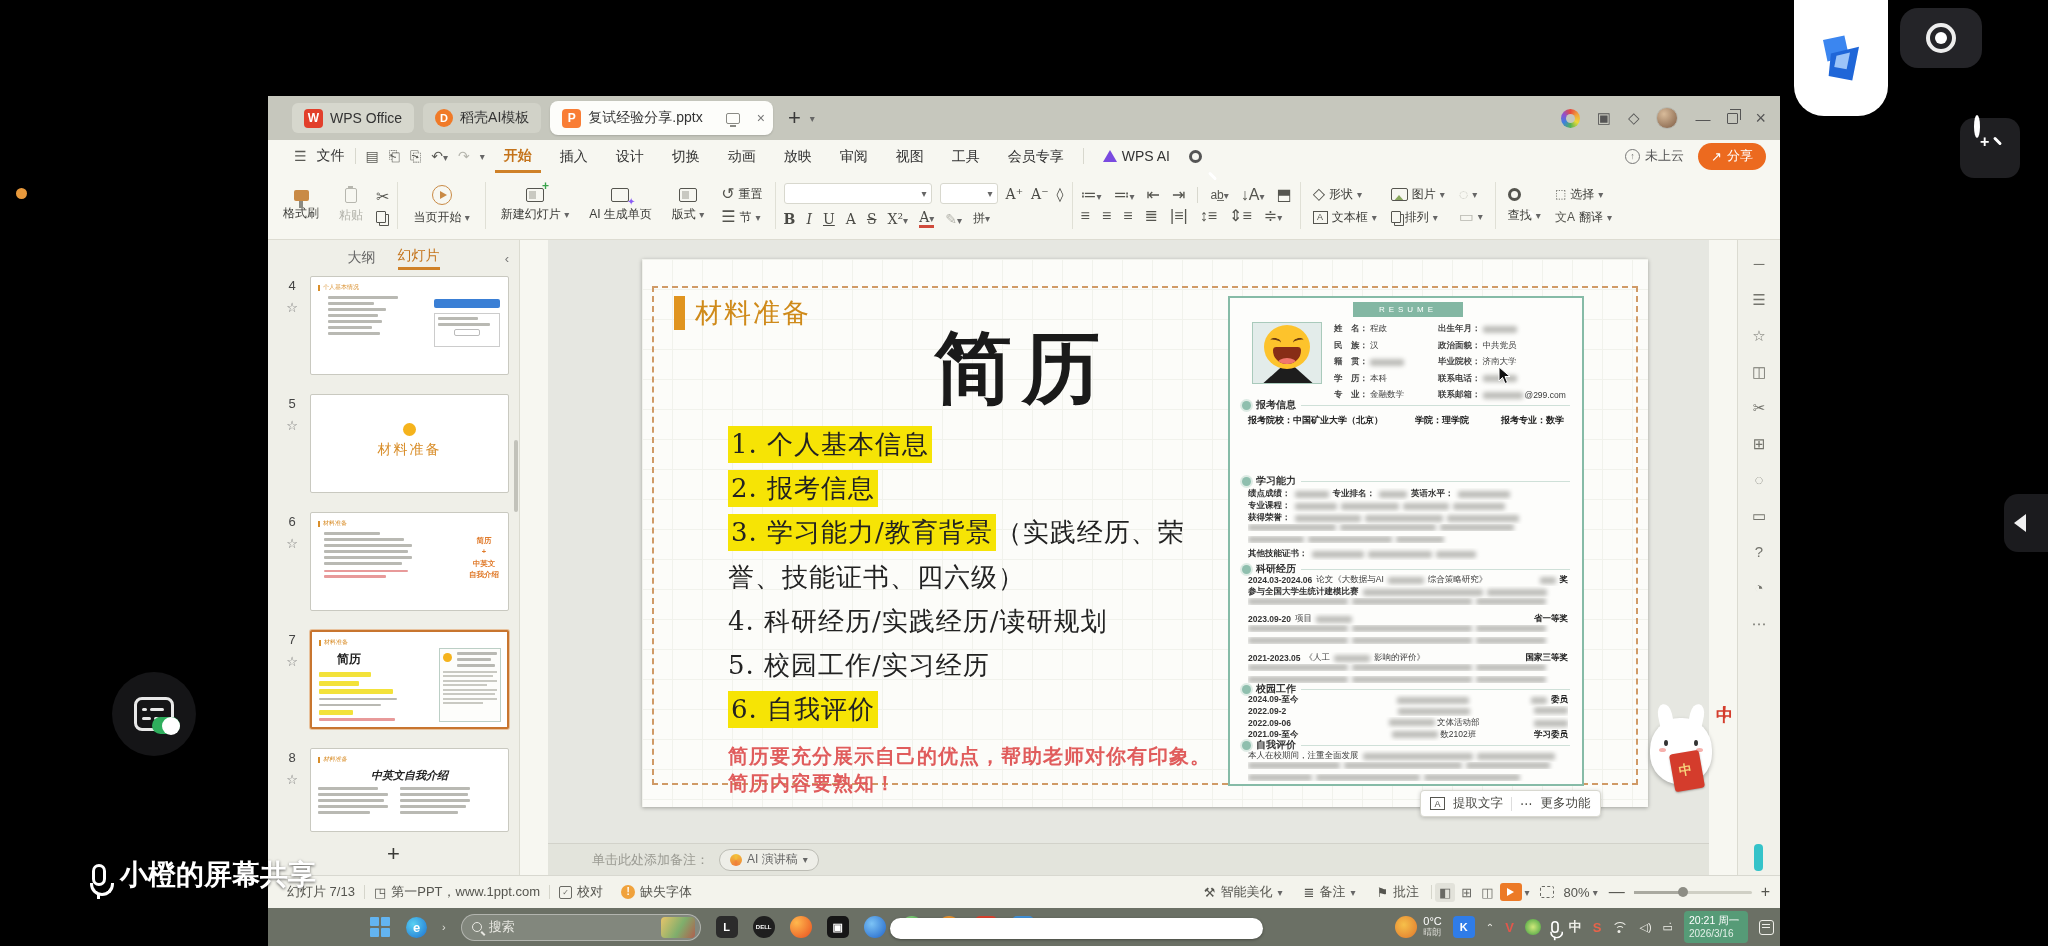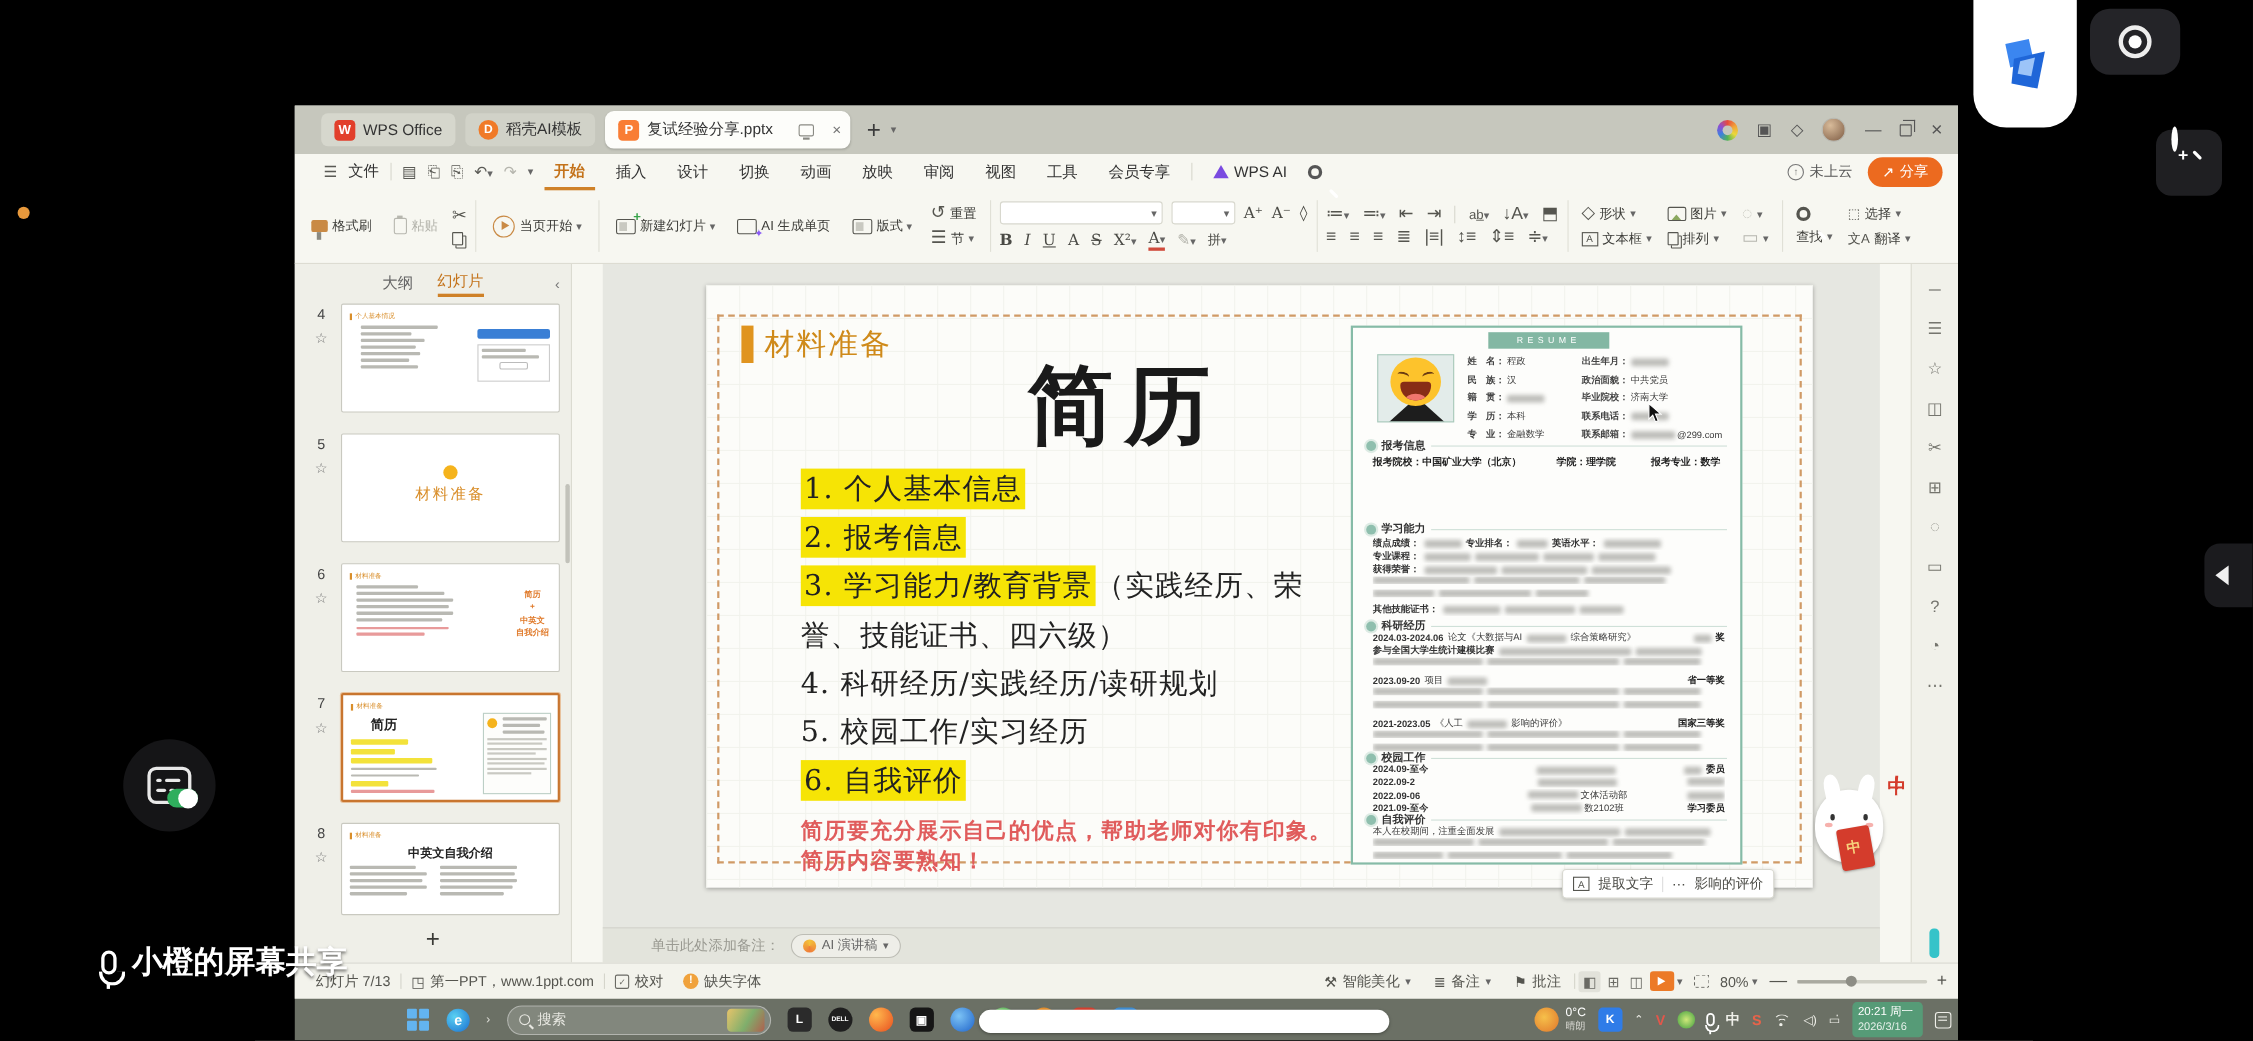--- a/index.html
+++ b/index.html
@@ -77,21 +77,21 @@
   .qico { color:#5a5a55; font-size:14px; }
   .qico.dis { color:#b5b5ad; }
   .m-right { margin-left:auto; display:flex; align-items:center; gap:14px; }
   .cloud-b { display:flex; align-items:center; gap:5px; color:#555; font-size:13px; }
   .cloud-c { width:15px; height:15px; border:1.5px solid #777; border-radius:50%; font-size:9px; color:#777; display:flex; align-items:center; justify-content:center; }
   .share-btn { background:#ec6a1f; color:#fff; border-radius:14px; height:27px; padding:0 13px; display:flex; align-items:center; gap:5px; font-size:13px; }
   .ai-a { width:0; height:0; border-left:7px solid transparent; border-right:7px solid transparent; border-bottom:12px solid #7a4ae0; }
 
   .ribbon { height:68px; background:#f7f7f1; border-bottom:1px solid #dddcd2; display:flex; align-items:stretch; padding:4px 8px; gap:6px; }
   .rdiv { width:1px; background:#e0e0d6; margin:6px 2px; }
-  .rbig { display:flex; flex-direction:row; align-items:center; justify-content:center; gap:4px; padding:0 7px; font-size:12px; color:#3c3c38; }
+  .rbig { display:flex; flex-direction:column; align-items:center; justify-content:center; gap:4px; padding:0 7px; font-size:12px; color:#3c3c38; }
   .rsm-col { display:flex; flex-direction:column; justify-content:center; gap:6px; }
   .rsm { display:flex; align-items:center; gap:4px; font-size:12px; color:#3c3c38; padding:0 4px; }
   .rsm.dis, .rbig.dis { color:#b2b2aa; }
   .gi { font-size:16px; color:#55554f; line-height:1; }
   .gi.dis { color:#b7b7af; }
   .i-brush { width:15px; height:11px; background:#c98a45; border-radius:2px; position:relative; }
   .i-brush::after { content:""; position:absolute; left:5px; top:11px; width:4px; height:7px; background:#8a8a82; }
   .i-clip { width:12px; height:15px; border:1.6px solid #b7b7af; border-radius:2px; position:relative; }
   .i-clip::after { content:""; position:absolute; left:2px; top:-3px; width:5px; height:3px; background:#b7b7af; }
   .i-copy { width:10px; height:12px; border:1.6px solid #55554f; border-radius:1px; box-shadow:3px 3px 0 -1px #f7f7f1, 3px 3px 0 0 #55554f; }
@@ -647,21 +647,21 @@
                   <div class="gl2" style="width:40px;"></div>
               </div>
             </div>
           </div>
 
           <div class="thumb-row" style="margin-bottom:0;">
             <div class="gutter">
                 <span>8</span>
                 <span class="star">☆</span>
               </div>
-            <div class="thumb" style="height:84px;">
+            <div class="thumb" style="height:84px;font-style:italic;">
               <div class="th-head">
                   <span class="bar"></span>
                   <span class="tx">材料准备</span>
                 </div>
               <div class="t8title">中英文自我介绍</div>
               <div style="display:flex;gap:10px;">
                 <div style="width:72px;">
                   <div class="gl" style="width:60px;"></div>
                     <div class="gl" style="width:70px;"></div>
                   <div class="gl" style="width:66px;"></div>
@@ -965,21 +965,21 @@
                 <span class="bc r"></span>
             </div>
             <div class="envelope"></div>
           </div>
 
           <div class="float-tools">
             <span class="ta-i">A</span>
             <span>提取文字</span>
             <span class="ft-div"></span>
             <span>⋯</span>
-            <span>影响的评价</span>
+            <span>更多功能</span>
           </div>
 
           <div class="notes-strip">
             <span class="notes-hint">单击此处添加备注：</span>
             <span class="ai-pill">
               <span class="ai-dot"></span>
               <span>AI 演讲稿</span>
               <span class="caret">▾</span>
             </span>
           </div>

